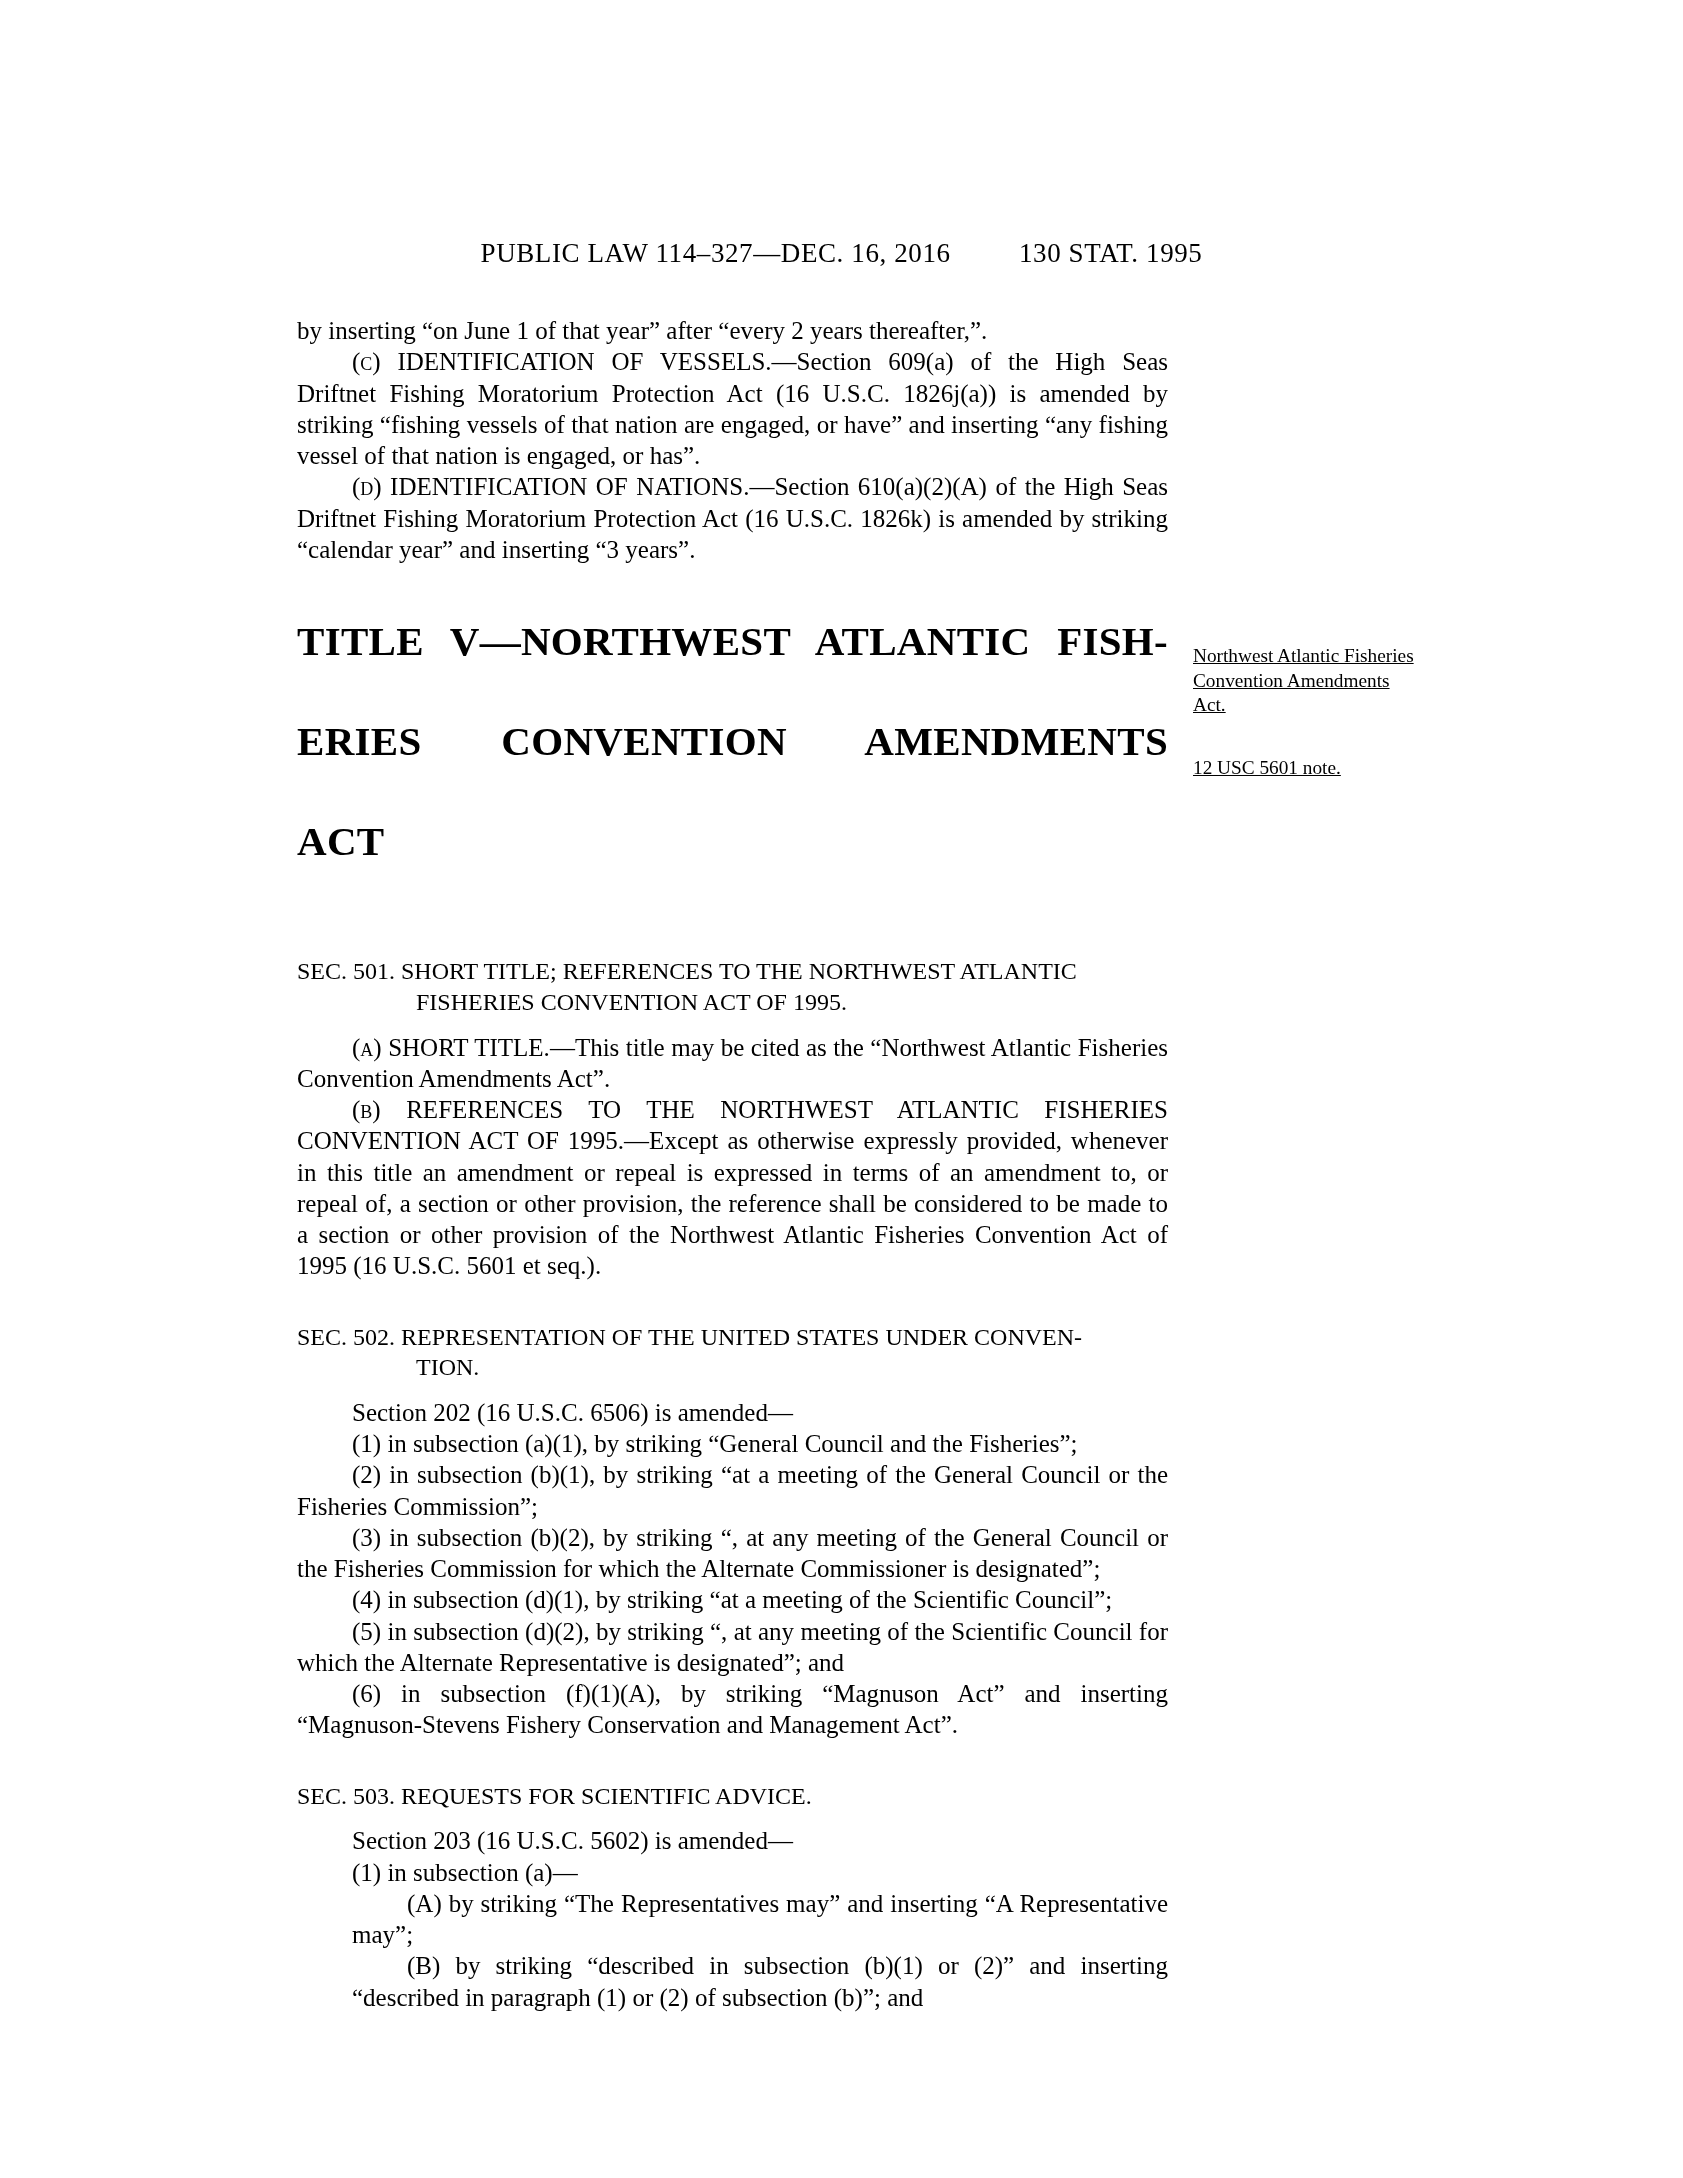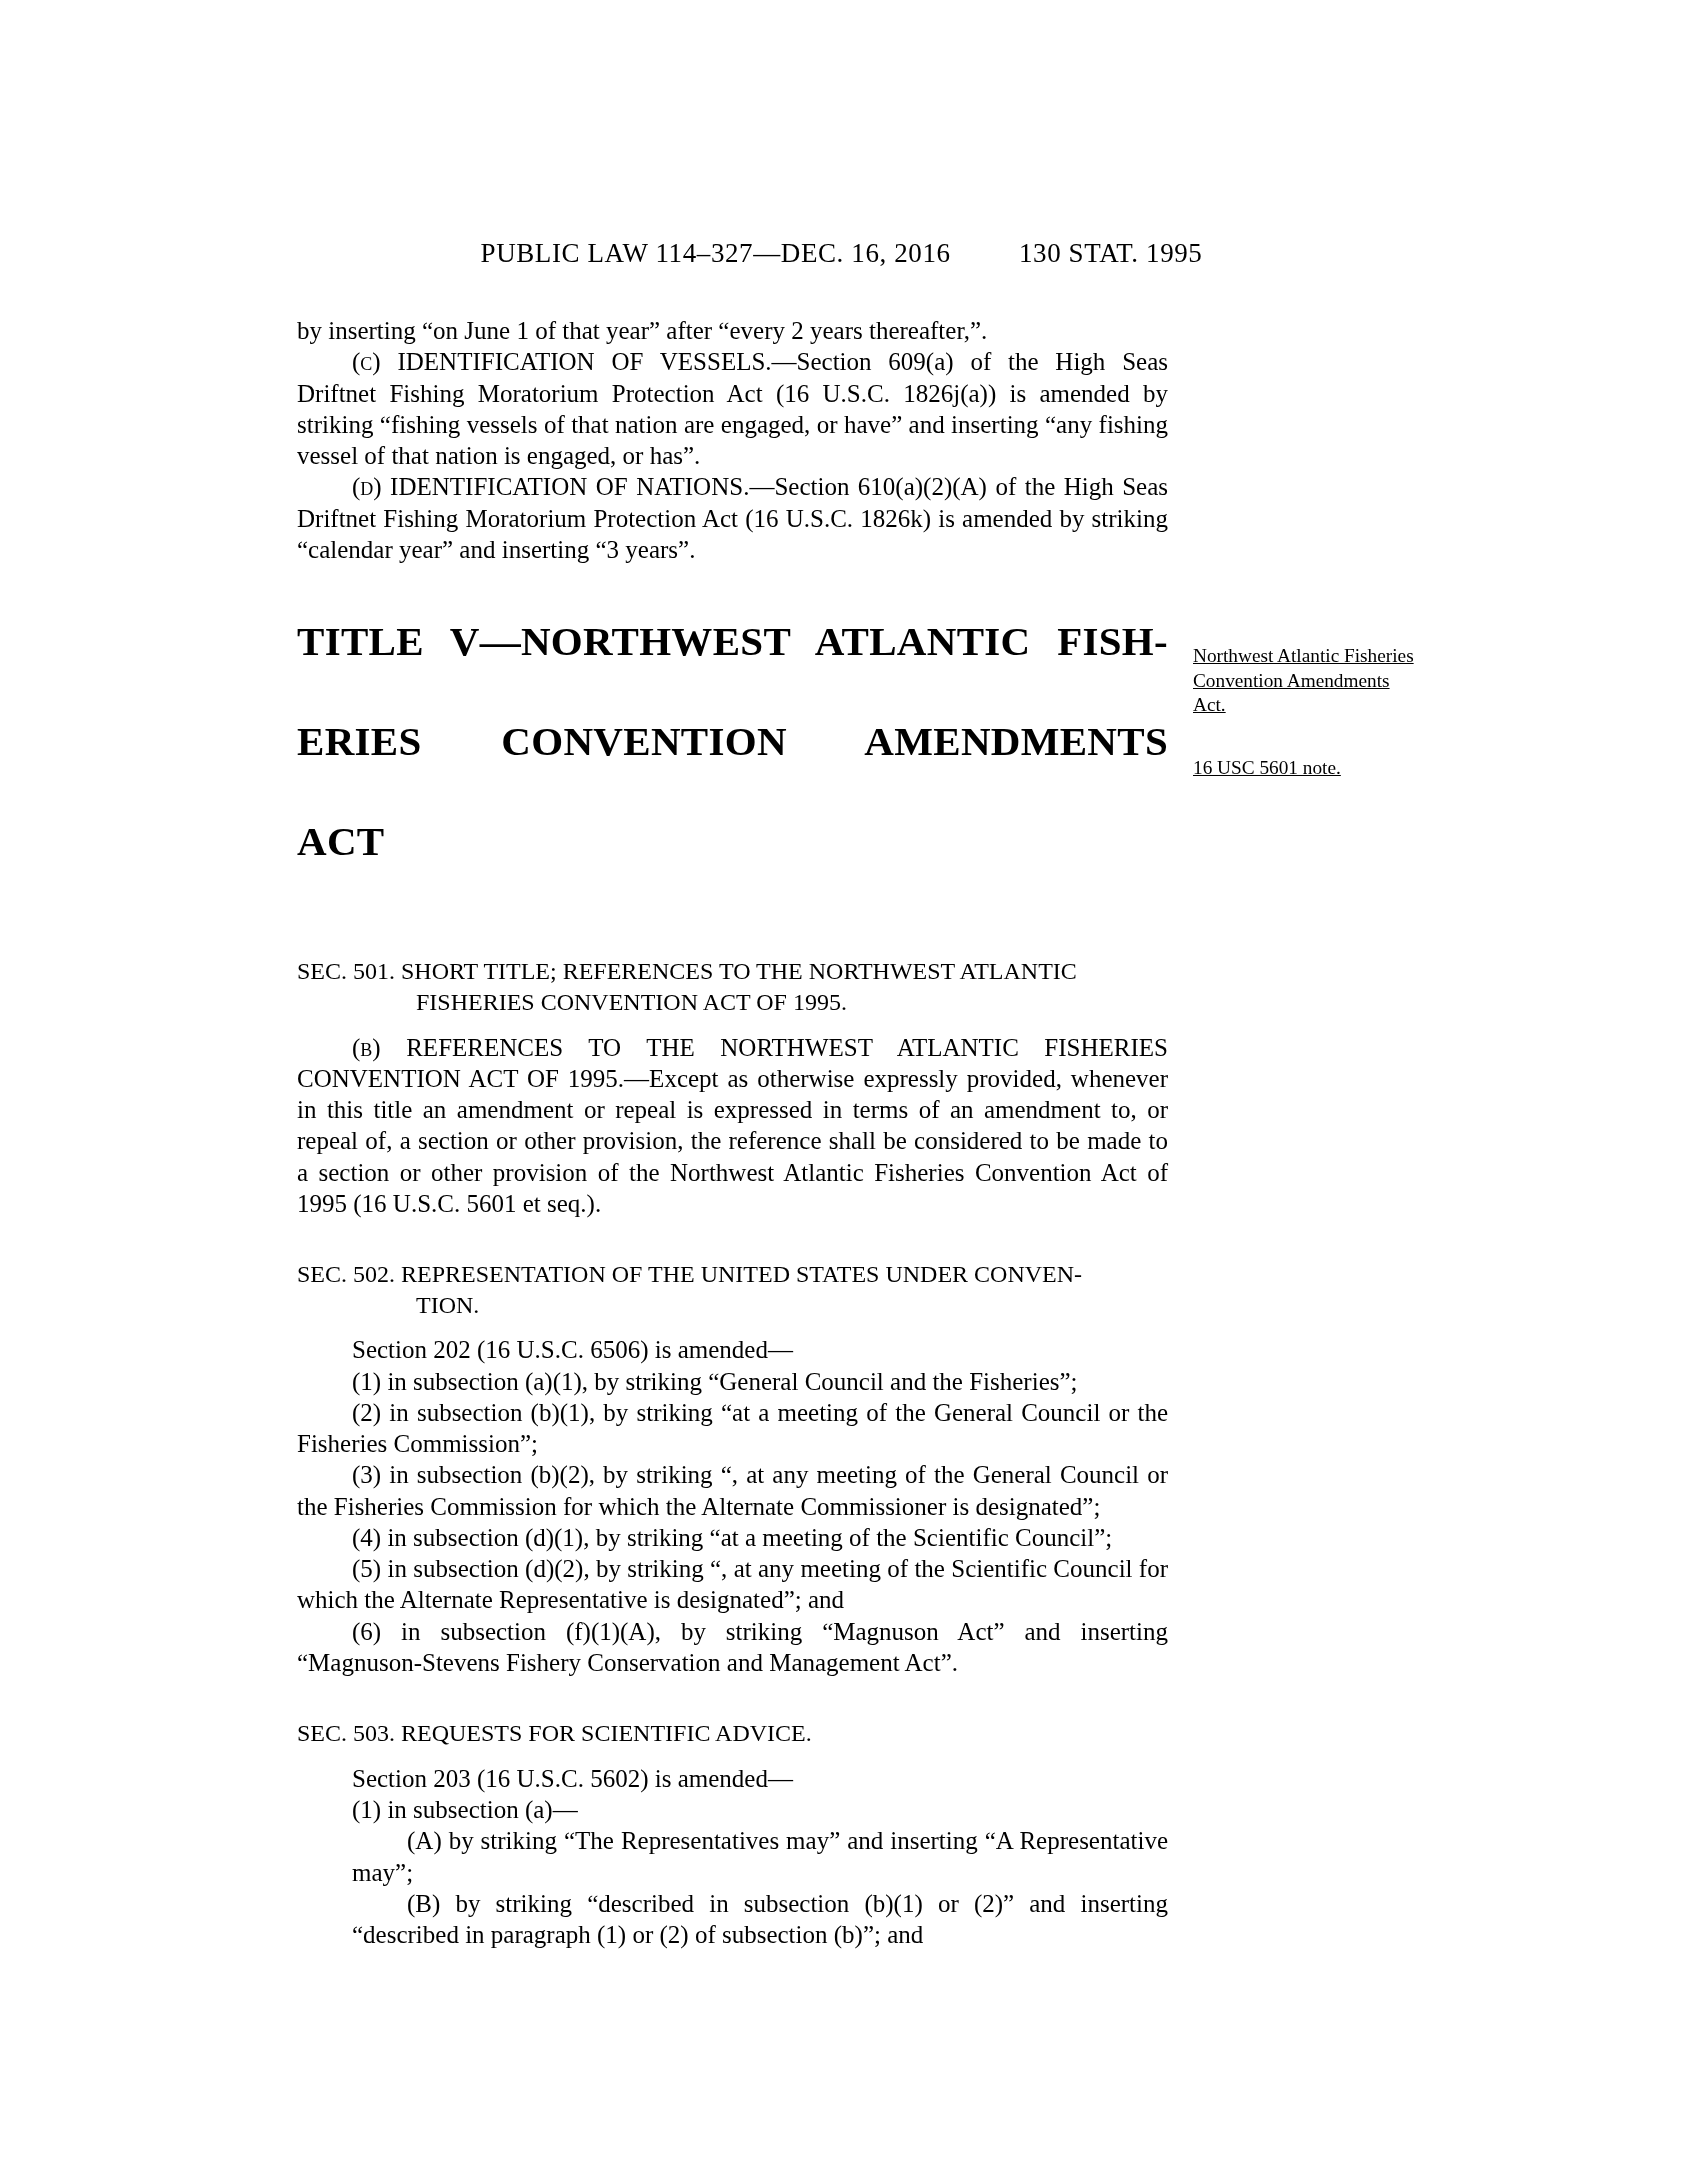--- a/index.html
+++ b/index.html
@@ -113,21 +113,21 @@
 
 <div class="page">
 
   <div class="header">
     <span class="hdr-left">PUBLIC LAW 114–327—DEC. 16, 2016</span>
     <span class="hdr-right">130 STAT. 1995</span>
   </div>
 
   <div class="sidenotes">
     <div class="sidenote">Northwest Atlantic Fisheries Convention Amendments Act.</div>
-    <div class="sidenote second">16 USC 5601 note.</div>
+    <div class="sidenote second">12 USC 5601 note.</div>
   </div>
 
   <div class="content">
 
     <p><span>by inserting “on June 1 of that year” after “every 2 years thereafter,”.</span></p>
 
     <p class="ind"><span class="sc">(c) IDENTIFICATION OF VESSELS.</span><span>—Section 609(a) of the High Seas Driftnet Fishing Moratorium Protection Act (16 U.S.C. 1826j(a)) is amended by striking “fishing vessels of that nation are engaged, or have” and inserting “any fishing vessel of that nation is engaged, or has”.</span></p>
 
     <p class="ind"><span class="sc">(d) IDENTIFICATION OF NATIONS.</span><span>—Section 610(a)(2)(A) of the High Seas Driftnet Fishing Moratorium Protection Act (16 U.S.C. 1826k) is amended by striking “calendar year” and inserting “3 years”.</span></p>
 
@@ -136,20 +136,21 @@
       <span class="line">ERIES CONVENTION AMENDMENTS</span>
       <span class="line" style="text-align:left;">ACT</span>
     </h1>
 
     <h2 class="sec">
       <span>SEC. 501. SHORT TITLE; REFERENCES TO THE NORTHWEST ATLANTIC</span>
       <span class="cont">FISHERIES CONVENTION ACT OF 1995.</span>
     </h2>
 
     <div class="blk">
+      <p class="ind"><span class="sc">(a) SHORT TITLE.</span><span>—This title may be cited as the “Northwest Atlantic Fisheries Convention Amendments Act”.</span></p>
       <p class="ind"><span class="sc">(b) REFERENCES TO THE NORTHWEST ATLANTIC FISHERIES CONVENTION ACT OF 1995.</span><span>—Except as otherwise expressly provided, whenever in this title an amendment or repeal is expressed in terms of an amendment to, or repeal of, a section or other provision, the reference shall be considered to be made to a section or other provision of the Northwest Atlantic Fisheries Convention Act of 1995 (16 U.S.C. 5601 et seq.).</span></p>
     </div>
 
     <h2 class="sec">
       <span>SEC. 502. REPRESENTATION OF THE UNITED STATES UNDER CONVEN-</span>
       <span class="cont">TION.</span>
     </h2>
 
     <div class="blk">
       <p class="ind">Section 202 (16 U.S.C. 6506) is amended—</p>

